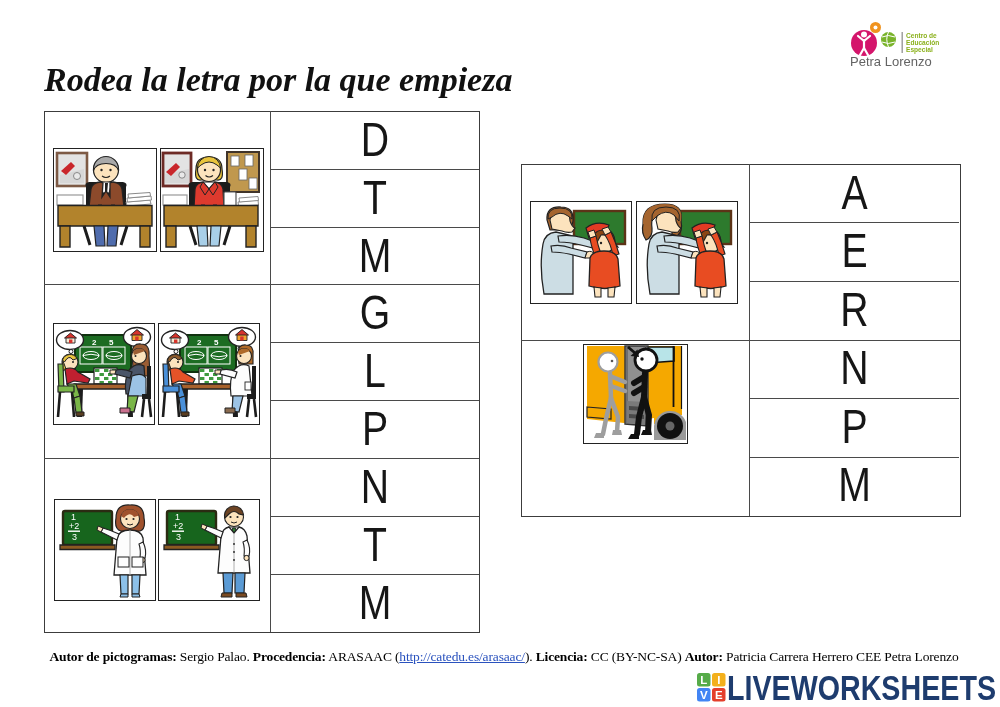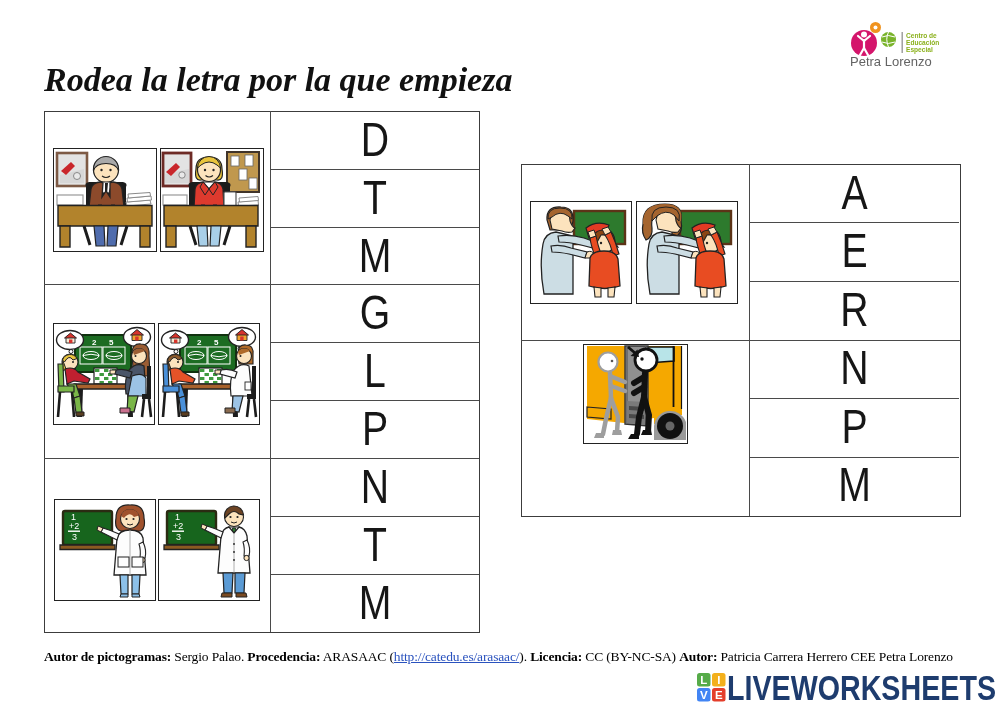--- a/index.html
+++ b/index.html
@@ -542,21 +542,21 @@
       <circle cx="58" cy="14" r="1.7" fill="#111"></circle>
       <path d="M47 89 L55 89 L55 94 L44 94 Z" fill="#111"></path>
       <path d="M59 85 L67 85 L68 90 L57 90 Z" fill="#111"></path>
 
       <path d="M44 2 L51 8" stroke="#111" stroke-width="2.8" fill="none"></path>
       <path d="M55 12 L53.5 4.5 L46.5 11 Z" fill="#111"></path>
     </svg>
   </div>
 
   <div class="abs" id="credit" style="left:44px;top:649px;width:920px;font-family:'Liberation Serif',serif;
-       font-size:13.5px;color:#000;white-space:nowrap;letter-spacing:-0.15px;"><b>Autor de pictogramas:</b> Sergio Palao. <b>Procedencia:</b> ARASAAC (<span style="color:#2a52be;text-decoration:underline;">http://catedu.es/arasaac/</span>). <b>Licencia:</b> CC (BY-NC-SA) <b>Autor:</b> Patricia Carrera Herrero CEE Petra Lorenzo</div>
+       font-size:13.5px;color:#000;white-space:nowrap;letter-spacing:-0.15px;text-align:center;"><b>Autor de pictogramas:</b> Sergio Palao. <b>Procedencia:</b> ARASAAC (<span style="color:#2a52be;text-decoration:underline;">http://catedu.es/arasaac/</span>). <b>Licencia:</b> CC (BY-NC-SA) <b>Autor:</b> Patricia Carrera Herrero CEE Petra Lorenzo</div>
 
   <div class="abs" id="lws" style="left:697px;top:671px;width:303px;height:34px;">
     <svg width="303" height="34" viewBox="0 0 303 34">
 
       <g font-family="Liberation Sans,sans-serif" font-size="11.5" font-weight="bold" text-anchor="middle">
         <rect x="0" y="2" width="13.5" height="13.5" rx="2.5" fill="#56ab49"></rect>
         <text x="6.8" y="12.6" fill="#fff">L</text>
         <rect x="15" y="2" width="13.5" height="13.5" rx="2.5" fill="#f3b01c"></rect>
         <text x="21.8" y="12.6" fill="#fff">I</text>
         <rect x="0" y="17" width="13.5" height="13.5" rx="2.5" fill="#4285f4"></rect>

